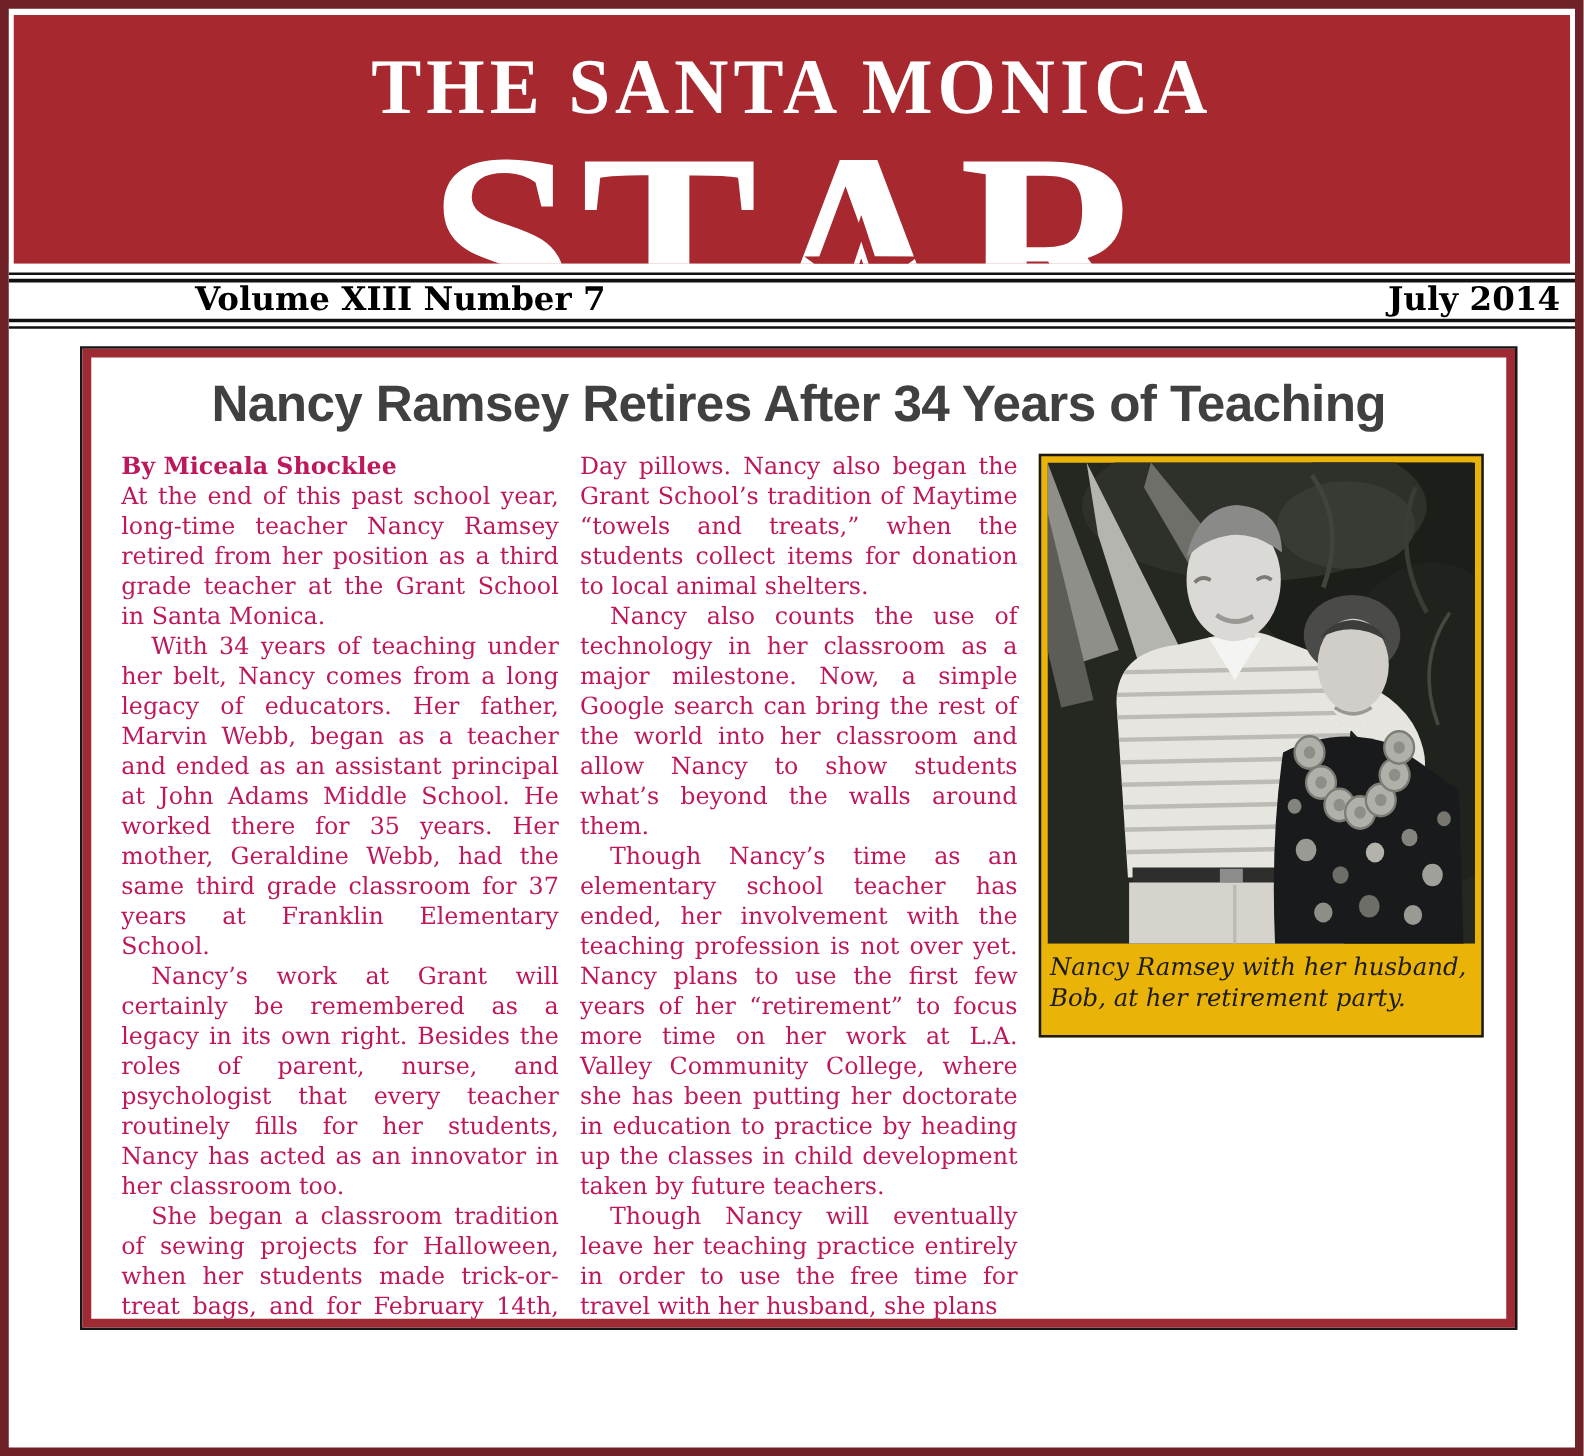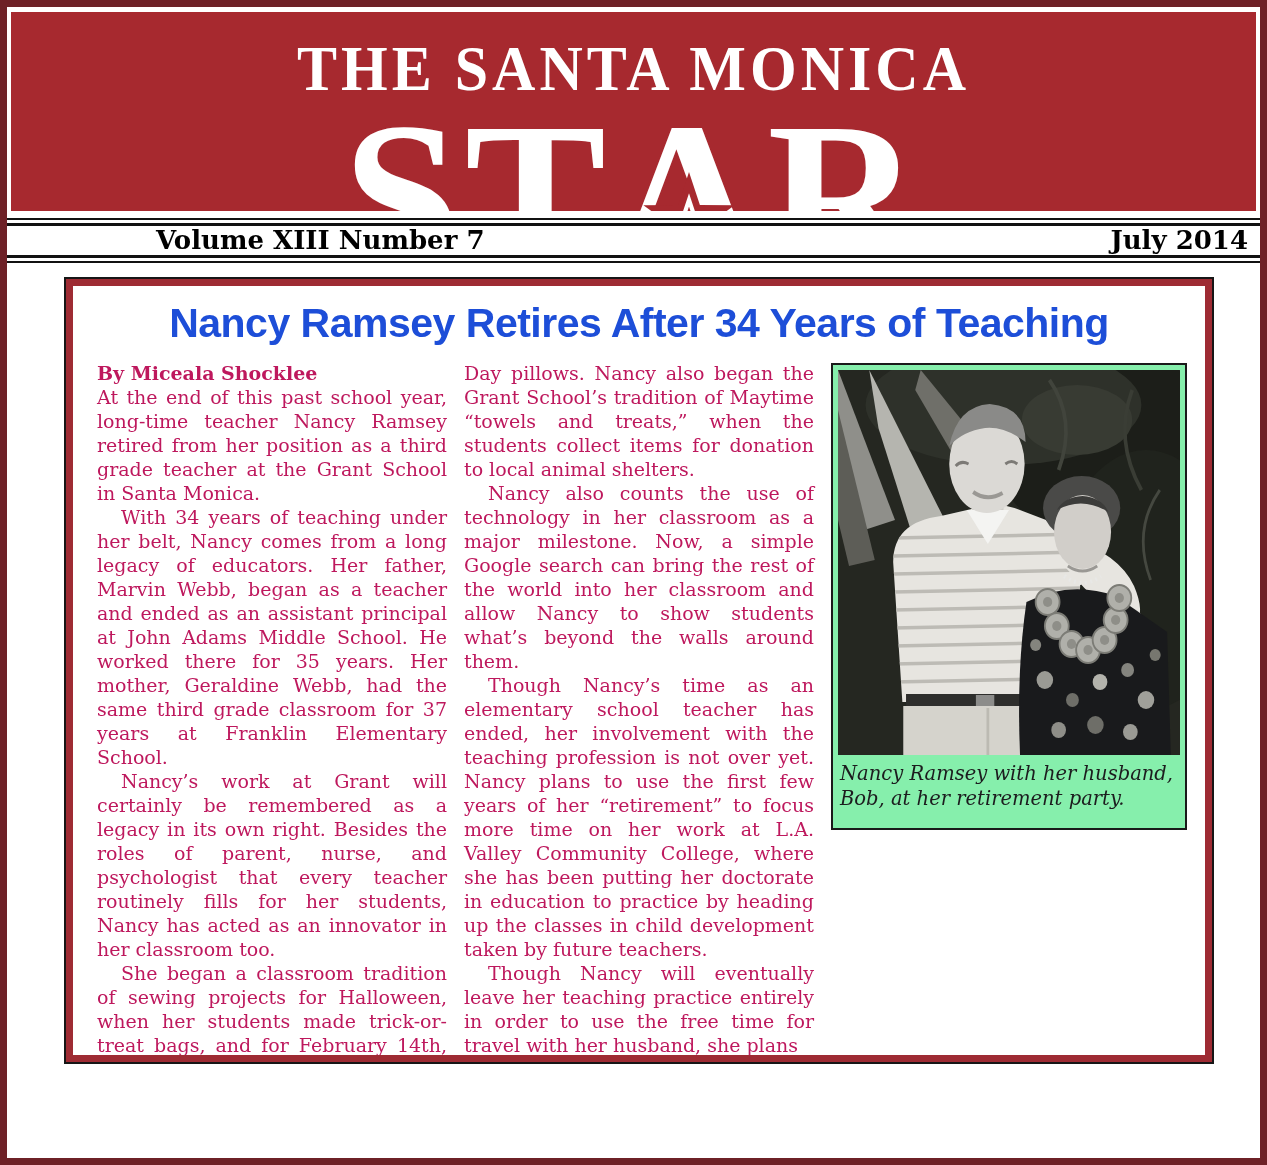--- a/index.html
+++ b/index.html
@@ -78,21 +78,21 @@
     background:#ffffff;
     padding:12px 24px 0 24px;
     overflow:hidden;
   }
   .headline {
     font-family:"Liberation Sans", sans-serif;
     font-weight:bold;
     font-size:41px;
     letter-spacing:-0.5px;
     text-align:center;
-    color:#1d4ed8;
+    color:#404040;
     margin:2px 0 14px 0;
     white-space:nowrap;
   }
   .cols { display:flex; gap:17px; }
   .col { width:350px; flex:0 0 350px; }
 
   .col p {
     font-size:19px;
     line-height:24px;
     text-align:justify;
@@ -100,21 +100,21 @@
     hyphens:auto; -webkit-hyphens:auto;
   }
   .col p.ind { text-indent:24px; }
   .byline { font-weight:bold; font-size:19.5px; line-height:25px; text-align:left !important; }
 
   
   figure.photo-frame {
     width:356px;
     border:2px solid #1a1a1a;
     padding:5px;
-    background:#86efac;
+    background:#eab308;
     margin:2px 0 6px 0;
   }
   .photo-art { display:block; width:100%; height:385px; }
   .caption {
     font-style:italic;
     font-size:19.5px;
     line-height:25px;
     color:#1c1c1e;
     margin:6px 2px 12px 2px;
   }

